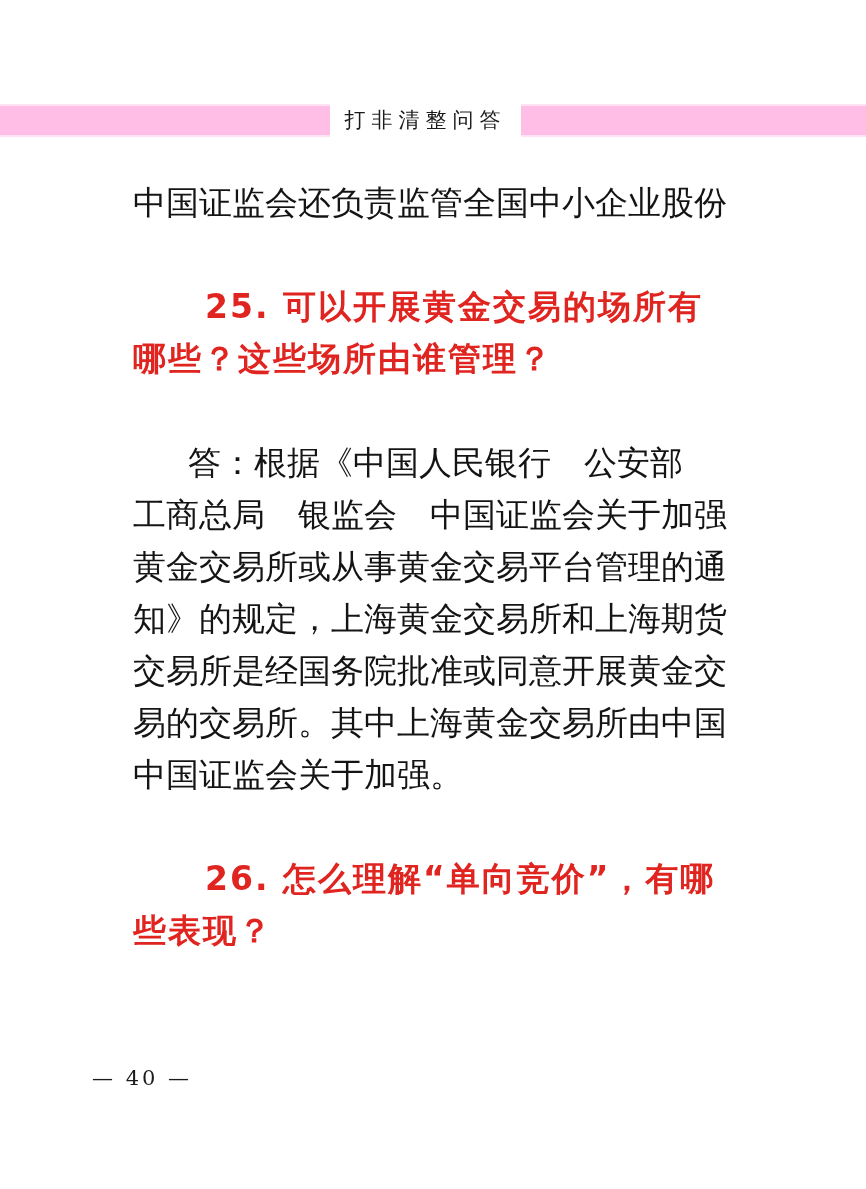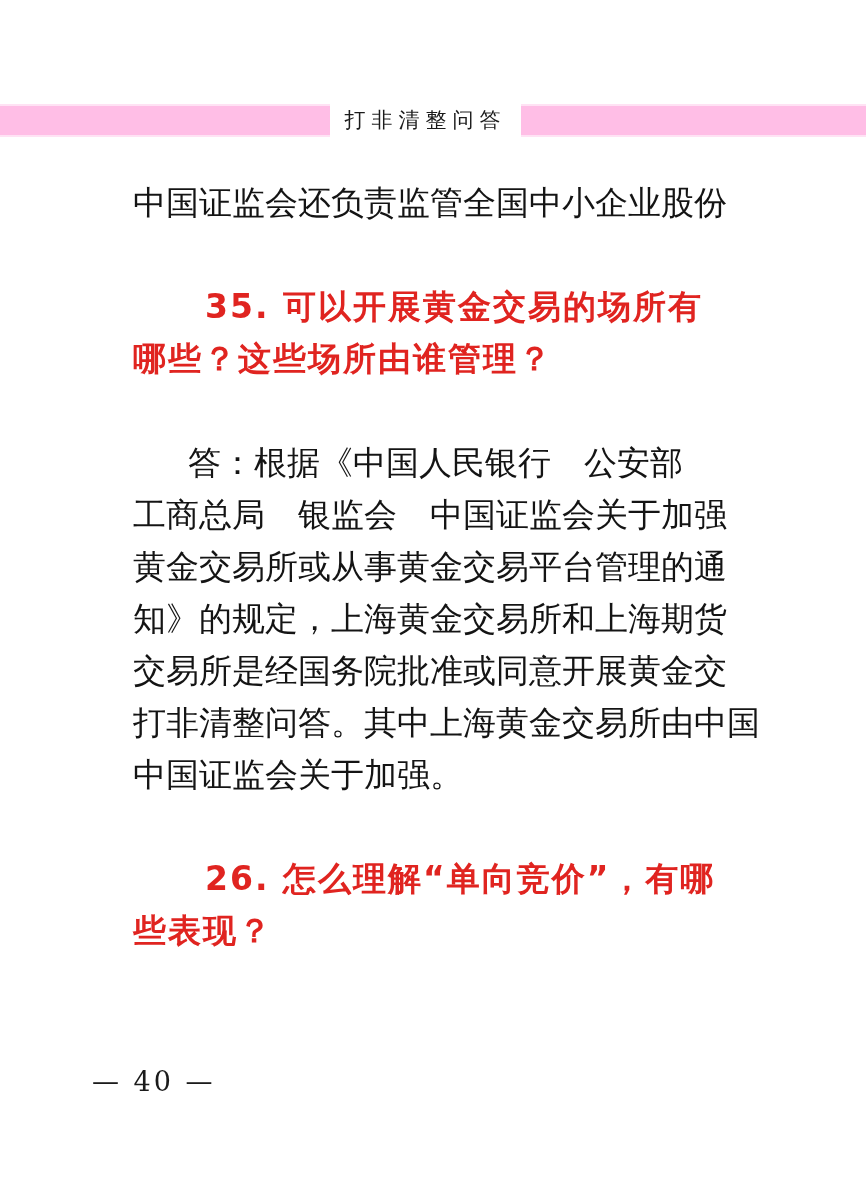--- a/index.html
+++ b/index.html
@@ -45,21 +45,21 @@
     color:var(--heading-red);
     font-family:"DejaVu Sans","Liberation Sans",sans-serif;
     font-weight:700;
     letter-spacing:2px;
   }
   .indent-q{text-indent:72px;}
   .indent-a{text-indent:55px;}
   
   .page-number{
     position:absolute;left:92px;top:1066px;
-    font-size:27px;letter-spacing:3px;
+    font-size:21px;letter-spacing:3px;
     color:#1b1b1b;
     white-space:pre;
   }
 </style>
 </head>
 <body>
 
 <div class="page">
 
   <div class="header">
@@ -68,31 +68,31 @@
     <div class="title">打非清整问答</div>
   </div>
 
   <div class="content">
 
     <div class="para">
       <div class="line">中国证监会还负责监管全国中小企业股份</div>
     </div>
 
     <div class="para question">
-      <div class="line indent-q">35. 可以开展黄金交易的场所有</div>
+      <div class="line indent-q">25. 可以开展黄金交易的场所有</div>
       <div class="line">哪些？这些场所由谁管理？</div>
     </div>
 
     <div class="para">
       <div class="line indent-a">答：根据《中国人民银行　公安部</div>
       <div class="line">工商总局　银监会　中国证监会关于加强</div>
       <div class="line">黄金交易所或从事黄金交易平台管理的通</div>
       <div class="line">知》的规定，上海黄金交易所和上海期货</div>
       <div class="line">交易所是经国务院批准或同意开展黄金交</div>
-      <div class="line">打非清整问答。其中上海黄金交易所由中国</div>
+      <div class="line">易的交易所。其中上海黄金交易所由中国</div>
       <div class="line">中国证监会关于加强。</div>
     </div>
 
     <div class="para question">
       <div class="line indent-q">26. 怎么理解“单向竞价”，有哪</div>
       <div class="line">些表现？</div>
     </div>
 
   </div>
 

